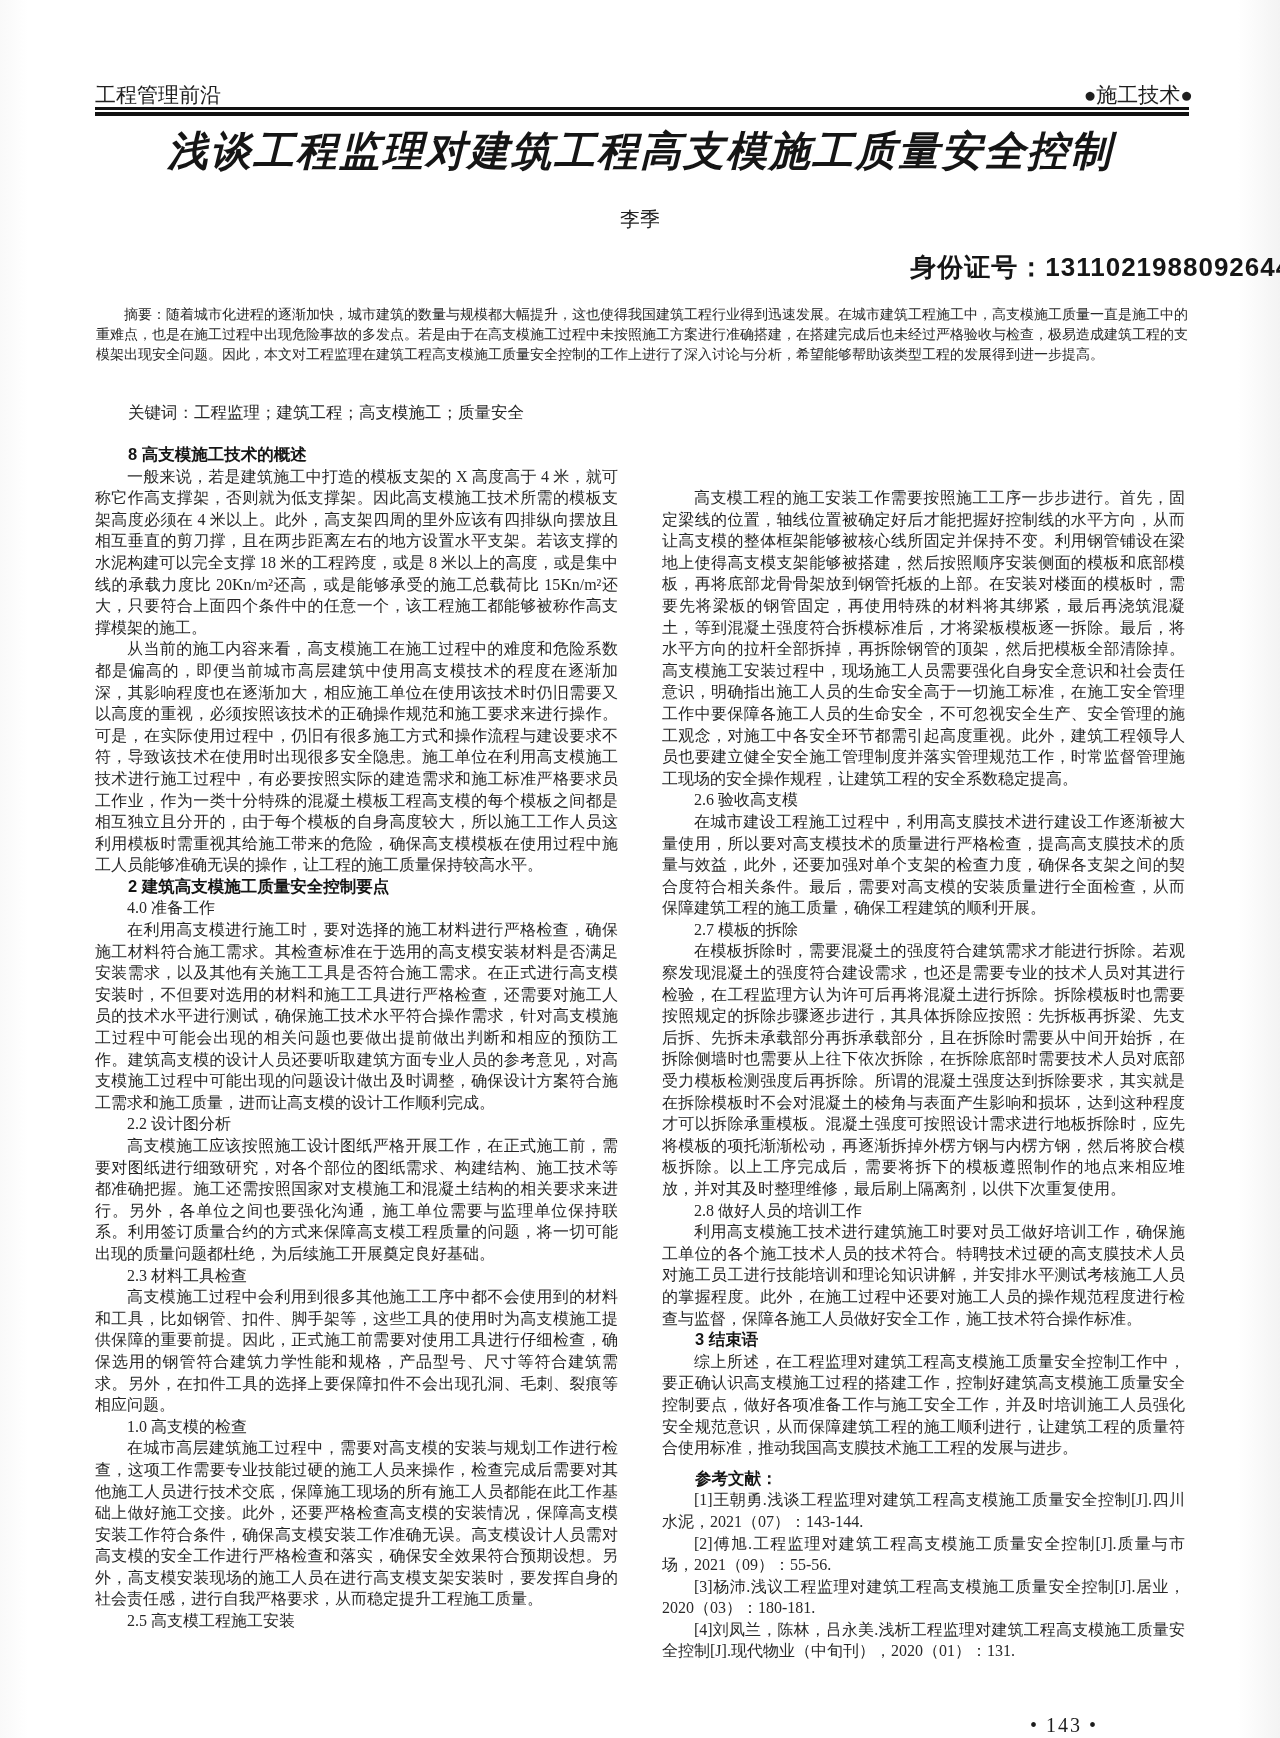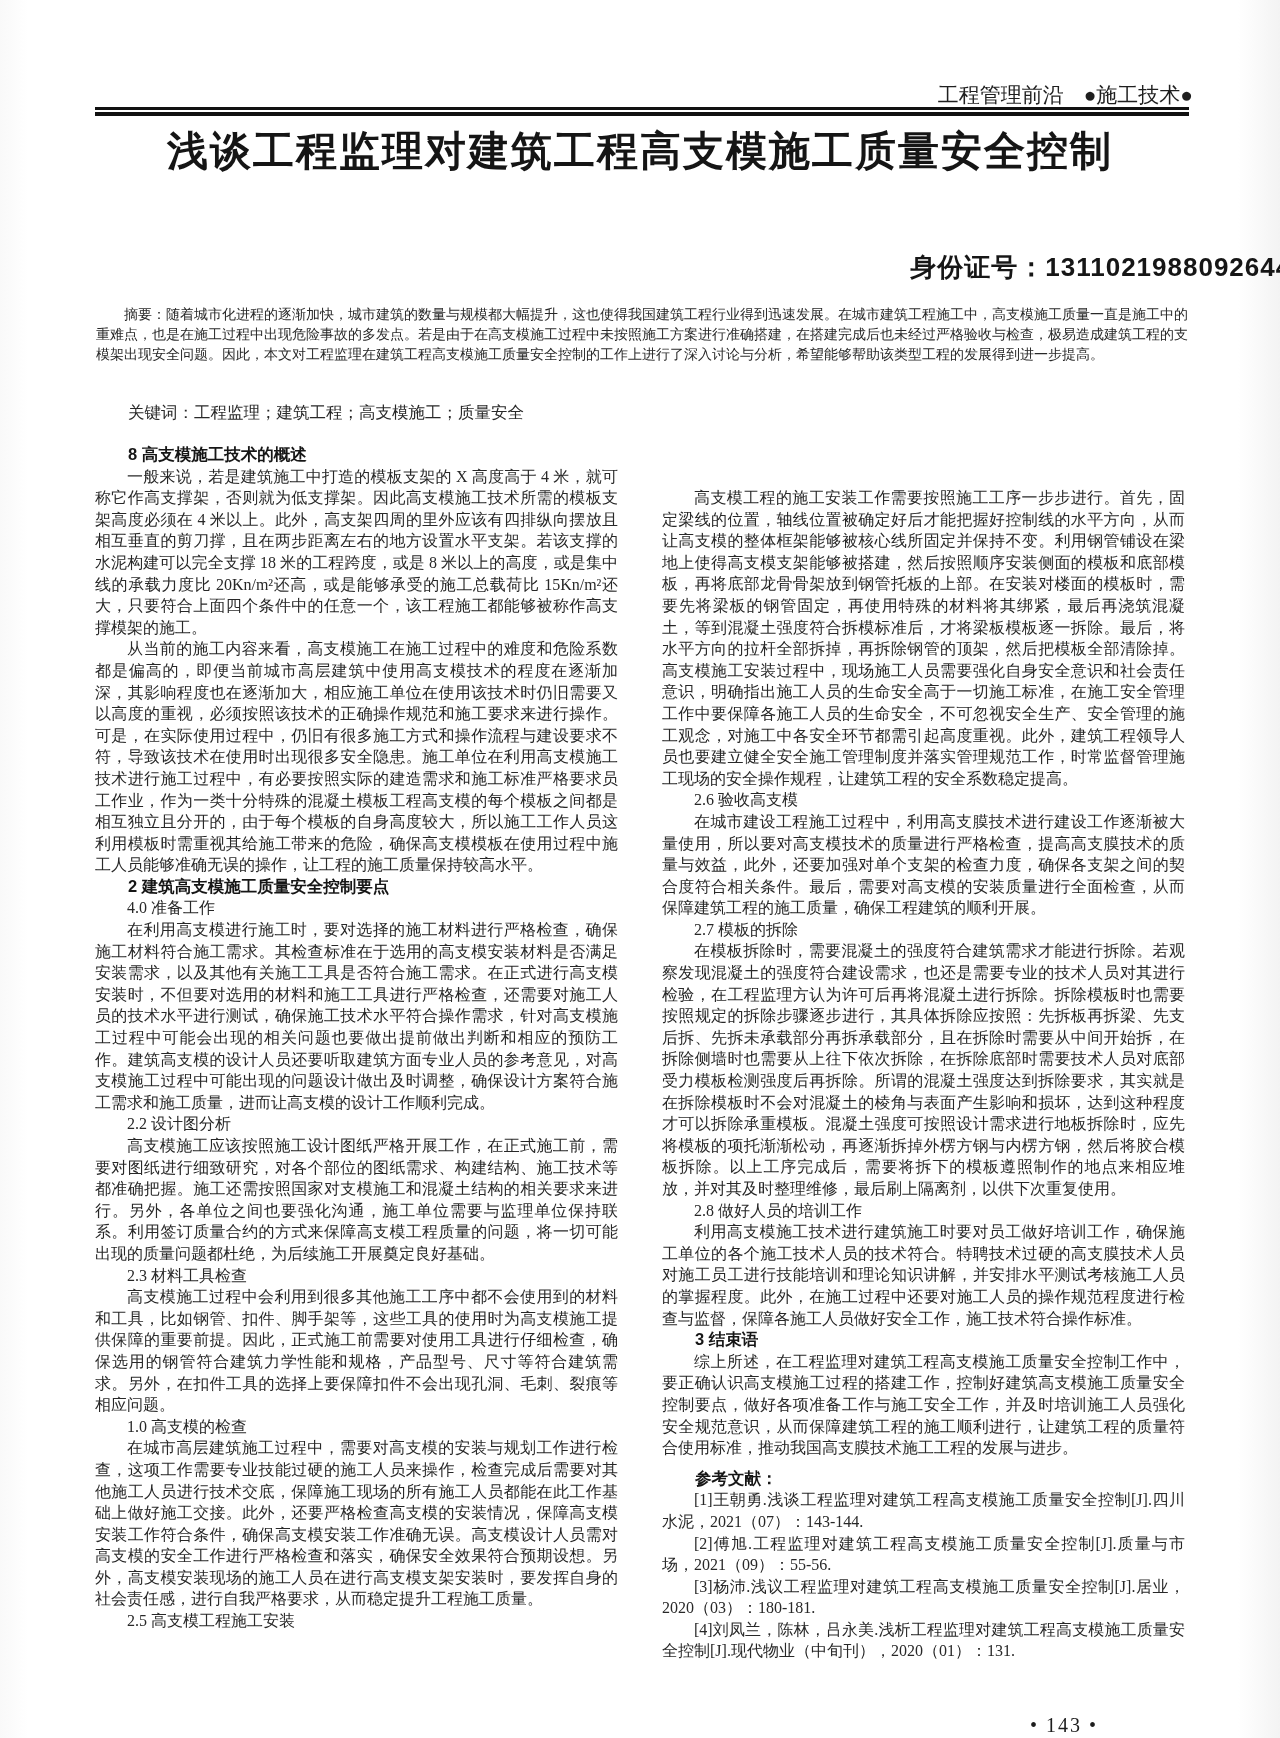--- a/index.html
+++ b/index.html
@@ -13,31 +13,32 @@
     position:relative;width:1280px;height:1738px;overflow:hidden;
     background:
       linear-gradient(90deg, #f9f9f9 0px, #ffffff 28px, #ffffff 1238px, #f3f3f3 1280px),
       #ffffff;
   }
   
   .header-row{
     position:absolute;top:82px;left:95px;width:1098px;height:26px;
     font-family:Liberation Sans, sans-serif;
     font-size:21px;line-height:26px;color:#1f1f1f;
-    display:flex;justify-content:flex-end;align-items:flex-end;gap:20px;
+    display:flex;justify-content:space-between;align-items:flex-end;gap:20px;
   }
   .rule{position:absolute;left:95px;width:1094px;}
   .rule .r1{height:2.5px;background:#111;}
   .rule .r2{height:4px;background:#111;margin-top:2.5px;}
   
   .title{
     position:absolute;top:124px;left:0;width:1280px;
     text-align:center;font-size:41px;font-weight:bold;
     letter-spacing:2px;color:#151515;
     font-family:"Liberation Serif","DejaVu Serif",serif;
+    font-style:italic;
   }
   .author{
     position:absolute;top:206px;left:0;width:1280px;
     text-align:center;font-size:20px;color:#222;
   }
   .idline{
     position:absolute;top:250px;left:0;width:1280px;
     text-align:right;font-size:26px;font-weight:bold;color:#161616;
     font-family:"Liberation Sans","DejaVu Sans",sans-serif;letter-spacing:1px;padding-left:45px;
   }
@@ -81,20 +82,21 @@
     <span>●施工技术●</span>
   </div>
 
   <div class="rule" style="top:107px">
     <div class="r1"></div>
     <div class="r2"></div>
   </div>
 
   <div class="title">浅谈工程监理对建筑工程高支模施工质量安全控制</div>
 
+  <div class="author">李季</div>
 
   <div class="idline">身份证号：13110219880926441X</div>
 
   <div class="abstract">摘要：随着城市化进程的逐渐加快，城市建筑的数量与规模都大幅提升，这也使得我国建筑工程行业得到迅速发展。在城市建筑工程施工中，高支模施工质量一直是施工中的重难点，也是在施工过程中出现危险事故的多发点。若是由于在高支模施工过程中未按照施工方案进行准确搭建，在搭建完成后也未经过严格验收与检查，极易造成建筑工程的支模架出现安全问题。因此，本文对工程监理在建筑工程高支模施工质量安全控制的工作上进行了深入讨论与分析，希望能够帮助该类型工程的发展得到进一步提高。</div>
 
   <div class="keywords">关键词：工程监理；建筑工程；高支模施工；质量安全</div>
 
   <div class="col" id="col-left">
       <div class="h1">8 高支模施工技术的概述</div>
       <div class="para">一般来说，若是建筑施工中打造的模板支架的 X 高度高于 4 米，就可称它作高支撑架，否则就为低支撑架。因此高支模施工技术所需的模板支架高度必须在 4 米以上。此外，高支架四周的里外应该有四排纵向摆放且相互垂直的剪刀撑，且在两步距离左右的地方设置水平支架。若该支撑的水泥构建可以完全支撑 18 米的工程跨度，或是 8 米以上的高度，或是集中线的承载力度比 20Kn/m²还高，或是能够承受的施工总载荷比 15Kn/m²还大，只要符合上面四个条件中的任意一个，该工程施工都能够被称作高支撑模架的施工。</div>

